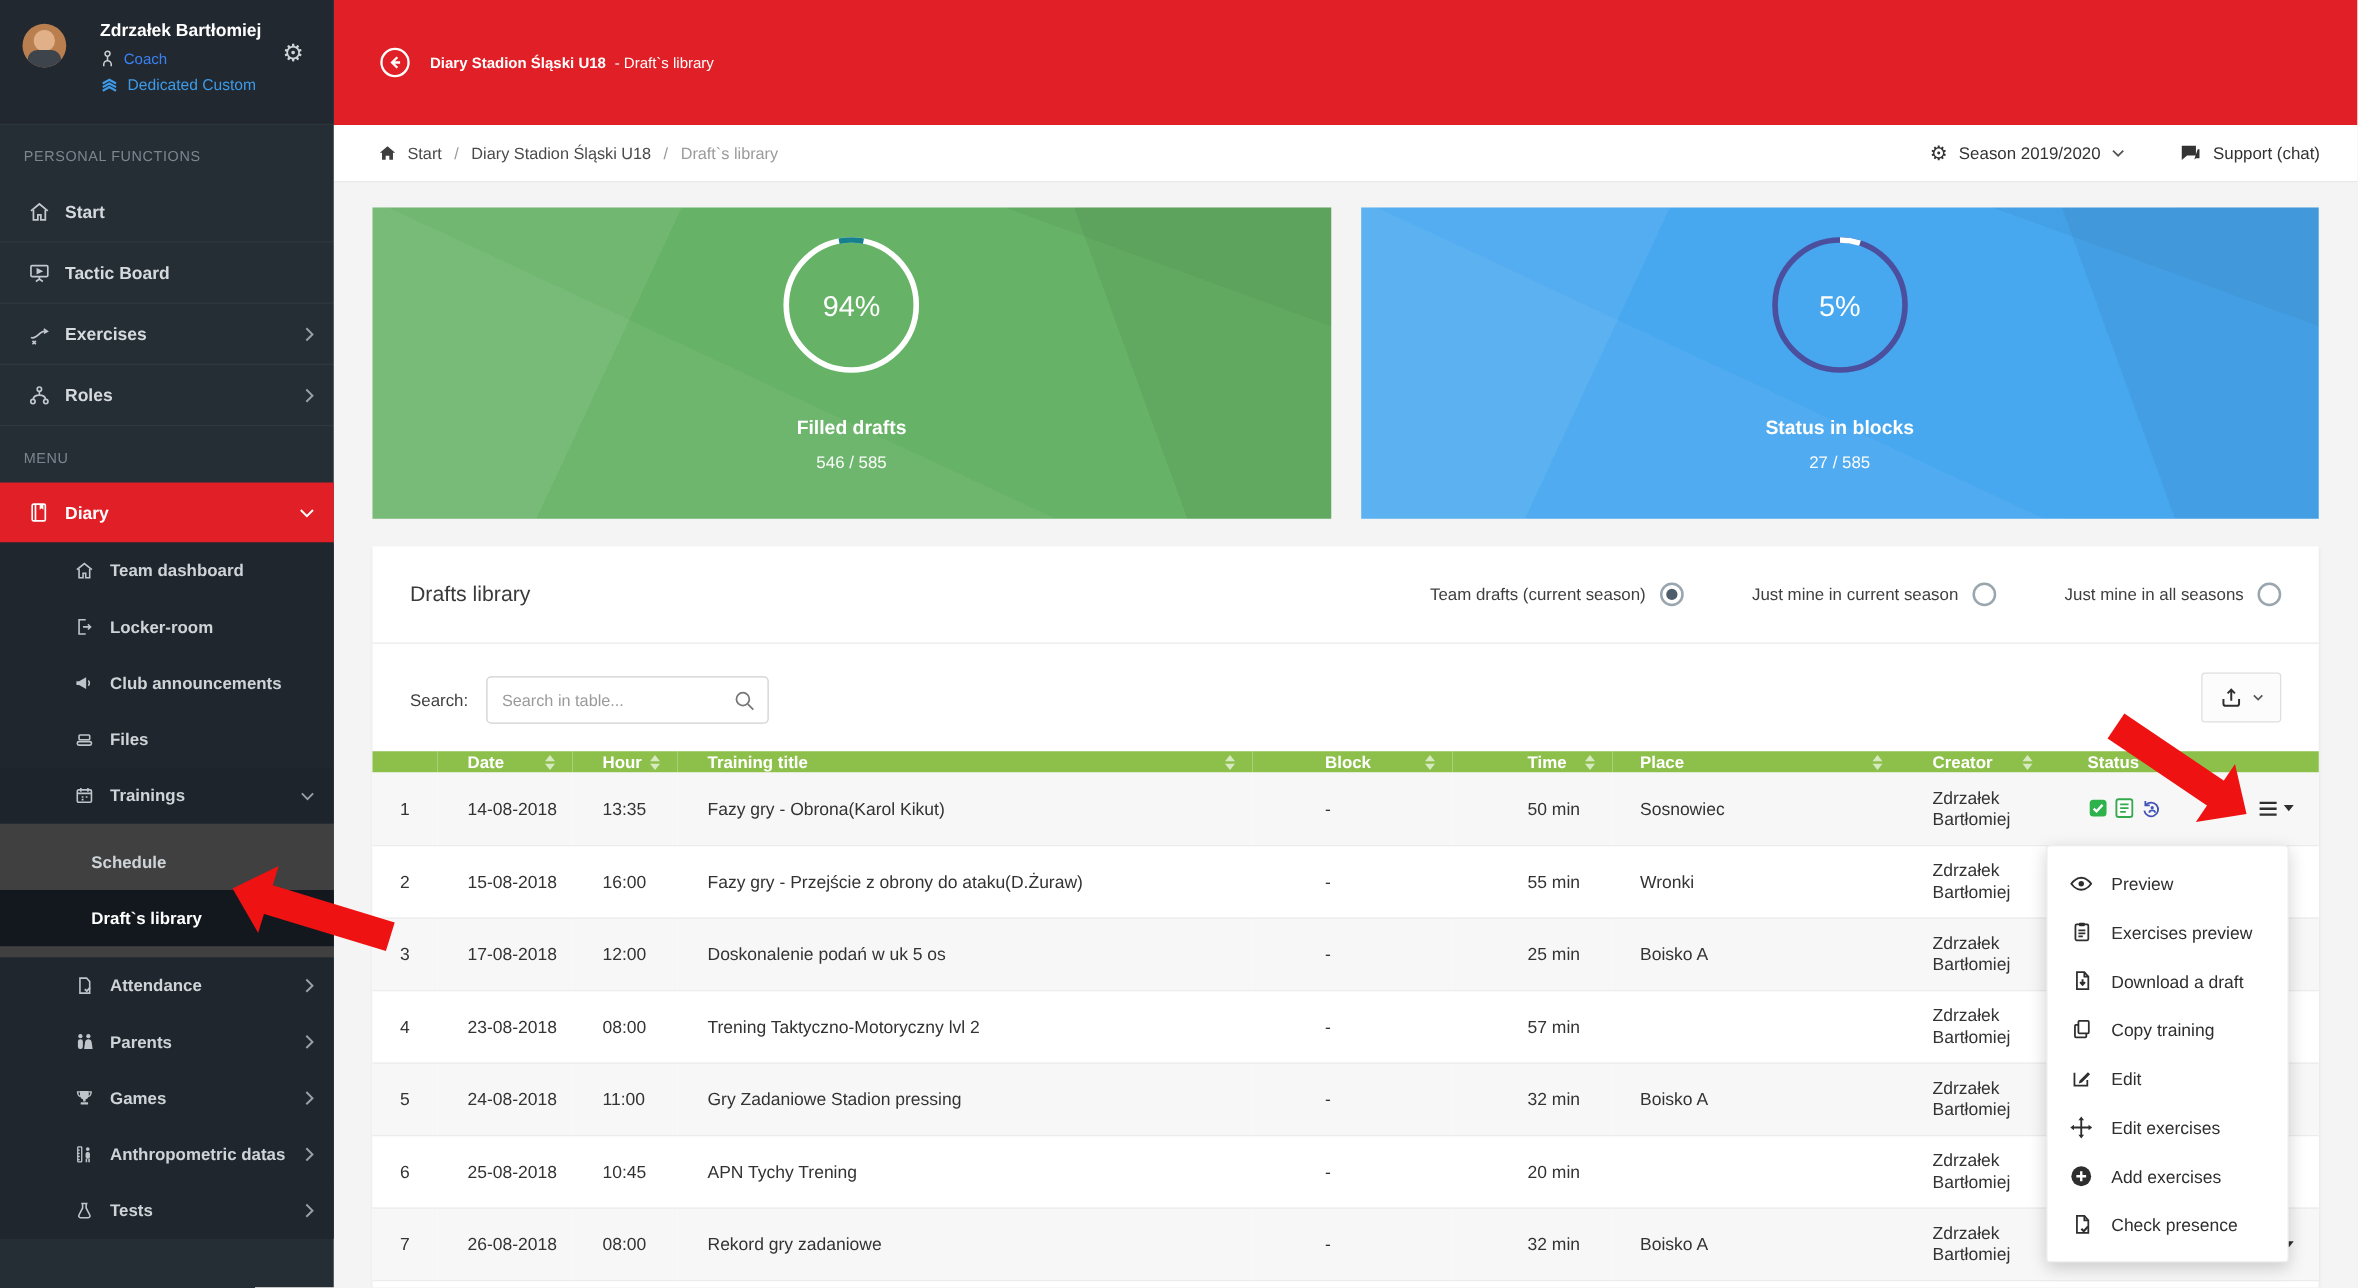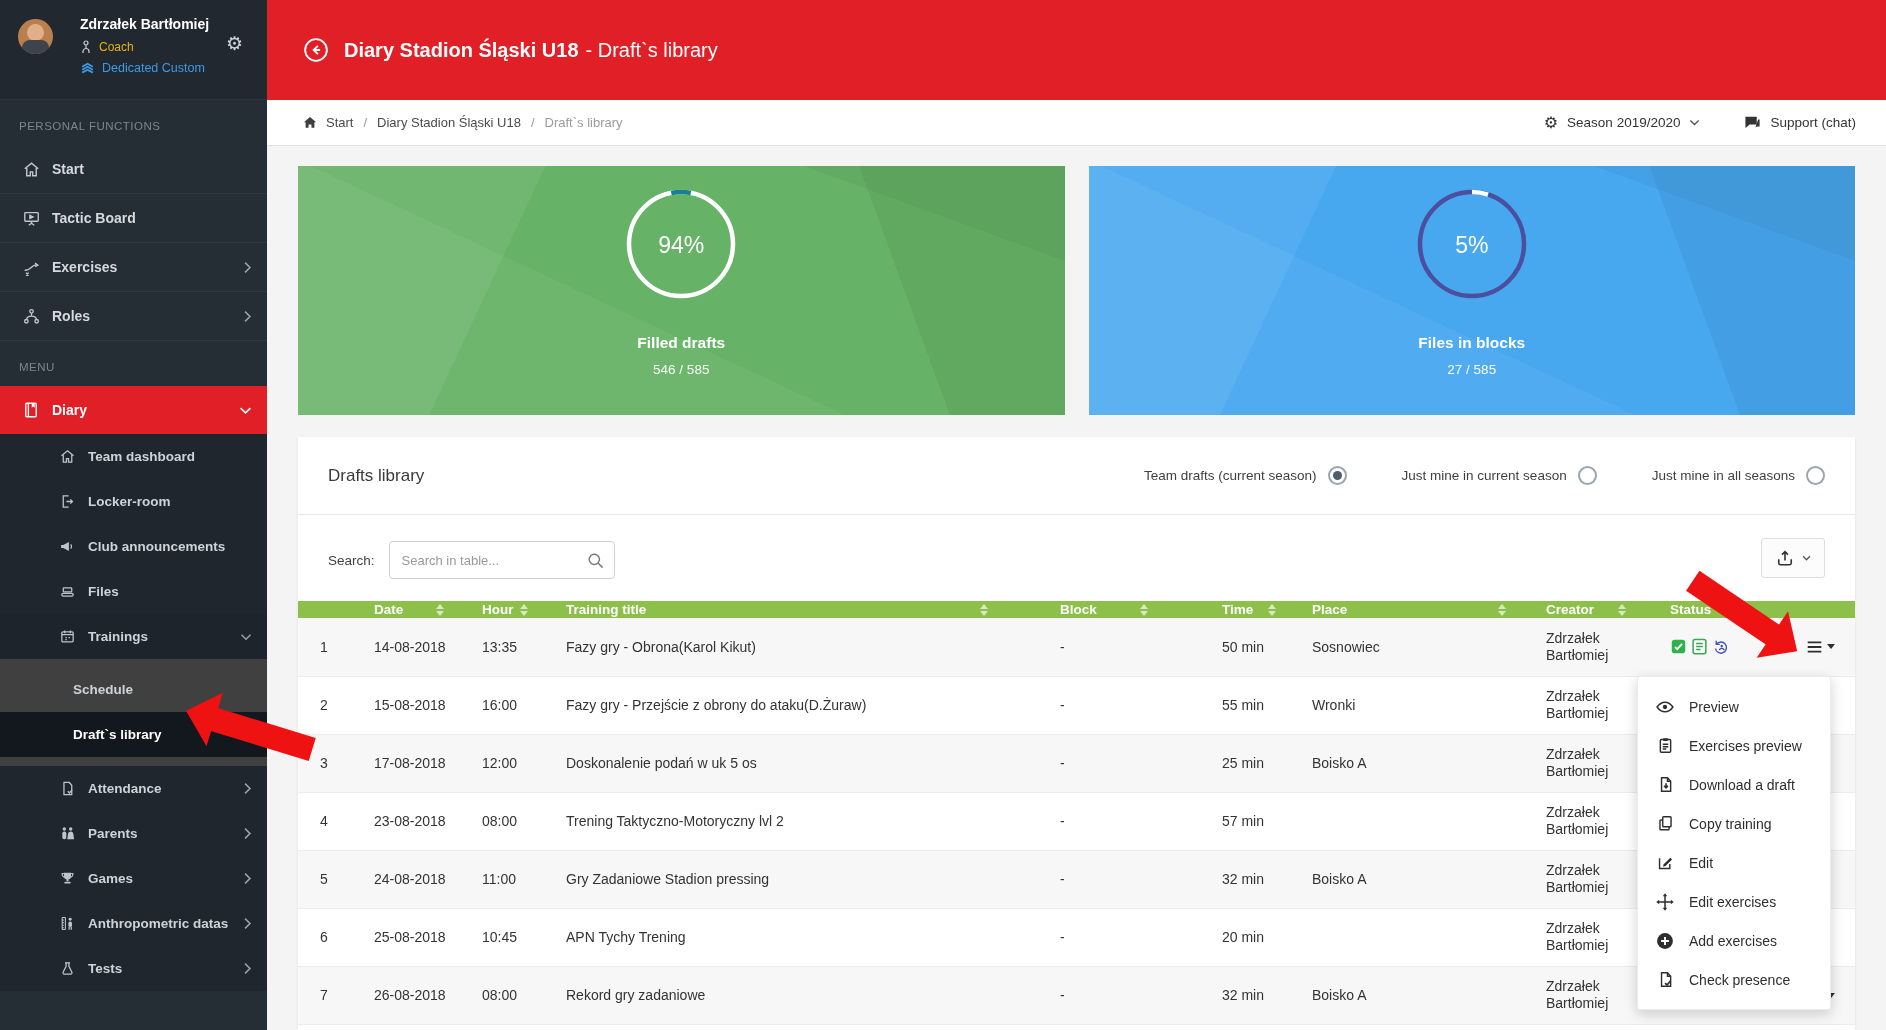--- a/index.html
+++ b/index.html
@@ -7,42 +7,42 @@
   body { position:relative; font-family:"Liberation Sans","DejaVu Sans",sans-serif; background:#f4f4f4; color:#333; }
   svg { display:block; }
 
   
   .sidebar { position:absolute; left:0; top:0; width:267px; height:1030px; background:#252d35; color:#d2d6d9; z-index:5; }
   .user-block { position:relative; height:100px; background:#21282f; border-bottom:1px solid rgba(255,255,255,.06); }
   .avatar { position:absolute; left:18px; top:19px; width:35px; height:35px; border-radius:50%; background:#b97f4e; overflow:hidden; }
   .avatar::before { content:""; position:absolute; left:9px; top:5px; width:17px; height:17px; border-radius:50%; background:#e2b088; }
   .avatar::after { content:""; position:absolute; left:4px; top:21px; width:27px; height:16px; border-radius:8px 8px 0 0; background:#3e444b; }
   .user-name { position:absolute; left:80px; top:16px; font-size:14px; font-weight:bold; color:#fff; }
-  .user-role { position:absolute; left:80px; top:40px; font-size:12px; color:#eab308; display:flex; align-items:center; gap:7px; }
+  .user-role { position:absolute; left:80px; top:40px; font-size:12px; color:#3b82f6; display:flex; align-items:center; gap:7px; }
   .user-plan { position:absolute; left:80px; top:61px; font-size:12.5px; color:#3d9ae8; display:flex; align-items:center; gap:7px; }
   .side-gear { position:absolute; right:24px; top:32px; color:#cfd4d8; }
   .section-label { padding:20px 0 13px 19px; font-size:11.5px; letter-spacing:.5px; color:#7d868e; }
   .nav-item { height:49px; display:flex; align-items:center; padding-left:20px; border-bottom:1px solid rgba(255,255,255,.05); font-size:14px; font-weight:bold; color:#d6dade; cursor:pointer; }
   .nav-item .ic { width:22px; margin-right:10px; color:#c2c8cd; display:flex; justify-content:center; }
   .chev { margin-left:auto; margin-right:15px; color:#98a0a7; }
   .diary-item { height:48px; display:flex; align-items:center; padding-left:20px; background:#e11f26; color:#fff; font-size:14px; font-weight:bold; cursor:pointer; }
   .diary-item .ic { width:22px; margin-right:10px; display:flex; justify-content:center; }
   .diary-item .chev { color:#fff; }
   .sub-item { height:45px; display:flex; align-items:center; padding-left:57px; background:#20262e; font-size:13.5px; font-weight:bold; color:#ced3d7; cursor:pointer; }
   .sub-item .ic { width:20px; margin-right:11px; color:#bfc5ca; display:flex; justify-content:center; }
   .sub-item.trainings { background:#1d242b; }
   .sub2-wrap { background:#404040; padding:8px 0 9px; }
   .sub2-item { height:45px; display:flex; align-items:center; padding-left:73px; font-size:13.5px; font-weight:bold; color:#ced3d7; cursor:pointer; }
   .sub2-item.active { background:#12181e; color:#fff; }
 
   
   .main { position:absolute; left:267px; top:0; width:1619px; height:1030px; }
   .red-header { height:100px; background:#e11f26; display:flex; align-items:center; padding-left:35px; color:#fff; }
   .back-btn { margin-right:14px; cursor:pointer; }
-  .page-title { font-size:20px; font-weight:bold; }
+  .page-title { font-size:12px; font-weight:bold; }
   .page-title .sub { font-weight:normal; margin-left:7px; }
   .breadcrumb-bar { height:46px; background:#fff; border-bottom:1px solid #e2e2e2; display:flex; align-items:center; padding:0 30px 0 36px; font-size:13px; color:#4a4a4a; }
   .crumb-home { margin-right:9px; color:#3e3e3e; }
   .crumb { cursor:pointer; }
   .crumb-sep { margin:0 10px; color:#9a9a9a; }
   .crumb.last { color:#9b9b9b; cursor:default; }
   .topbar-right { margin-left:auto; display:flex; align-items:center; gap:44px; }
   .season-sel, .support-link { display:flex; align-items:center; gap:9px; font-size:13.5px; color:#333; cursor:pointer; }
 
   .content { position:absolute; top:146px; left:0; right:0; bottom:0; background:#f4f4f4; padding:20px 31px 0; overflow:hidden; }
@@ -404,21 +404,21 @@
         <div class="pct">94%</div>
         <div class="card-label">Filled drafts</div>
         <div class="card-counts">546 / 585</div>
       </div>
       <div class="card blue">
         <svg class="ring" width="112" height="112" viewBox="0 0 112 112">
           <circle cx="56" cy="56" r="52" fill="none" stroke="#4b4f9e" stroke-width="4.5"></circle>
           <circle cx="56" cy="56" r="52" fill="none" stroke="#ffffff" stroke-width="4.5" stroke-dasharray="16.3 310.4" transform="rotate(-90 56 56)"></circle>
         </svg>
         <div class="pct">5%</div>
-        <div class="card-label">Files in blocks</div>
+        <div class="card-label">Status in blocks</div>
         <div class="card-counts">27 / 585</div>
       </div>
     </div>
 
     <div class="panel">
       <div class="panel-head">
         <div class="panel-title">Drafts library</div>
         <div class="filters">
           <span class="filter">
             <span>Team drafts (current season)</span>

